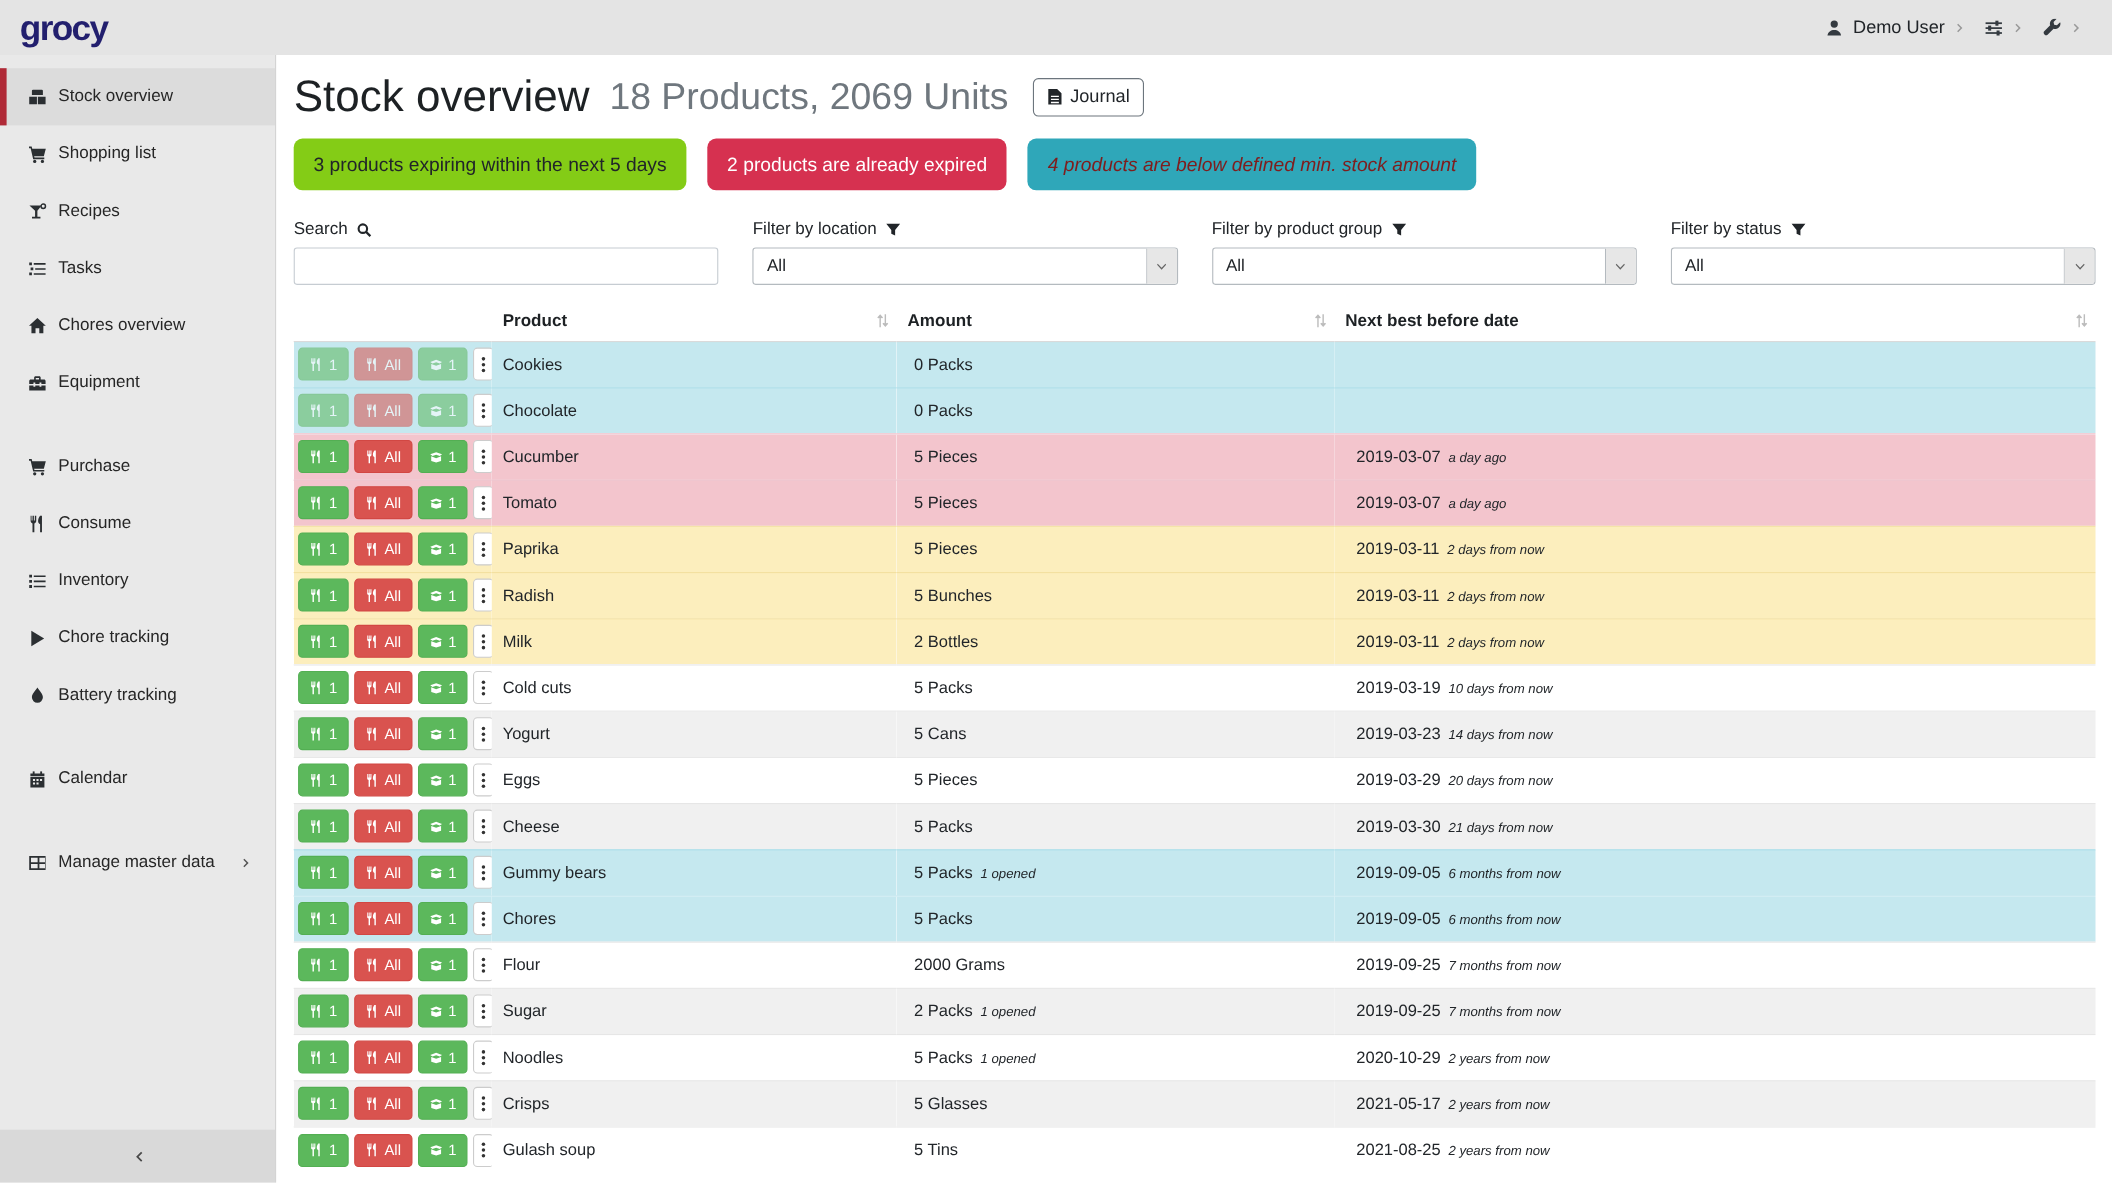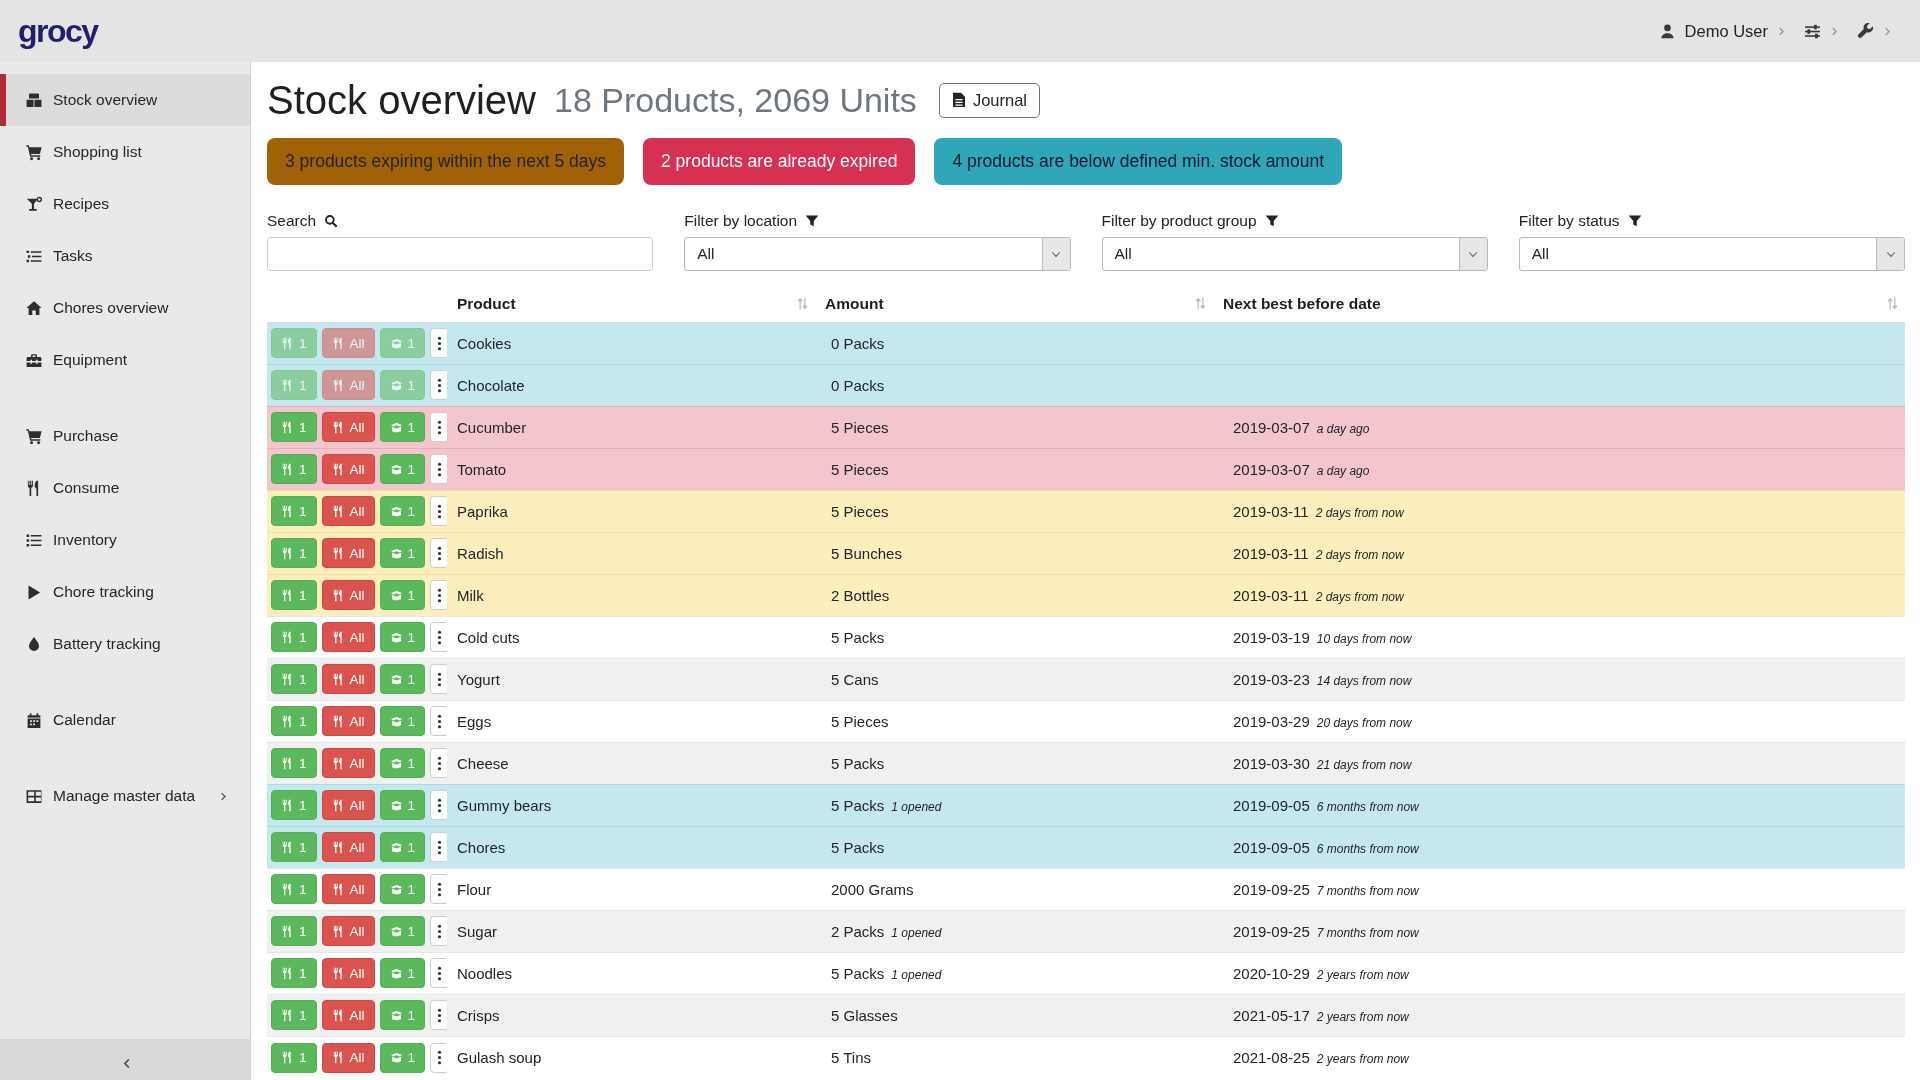--- a/index.html
+++ b/index.html
@@ -6,21 +6,21 @@
   html,body { margin:0; padding:0; }
   body {
     width:1920px; height:1080px; overflow:hidden;
     font-family:"Liberation Sans", sans-serif;
     color:#212529; background:#fff;
   }
   svg { display:block; fill:currentColor; }
 
   
   .navbar {
-    height:62px; background:#e4e4e4;
+    height:50px; background:#e4e4e4;
     display:flex; align-items:center; justify-content:space-between;
     padding:0 26px 0 18px;
   }
   .logo { font-size:32px; font-weight:700; color:#221f6e; letter-spacing:-1.5px; line-height:1; cursor:pointer; }
   .nav-right { display:flex; align-items:center; gap:16px; }
   .nav-group { display:flex; align-items:center; gap:9px; cursor:pointer;justify-content:flex-end; }
   .nav-user-label { font-size:16.5px; color:#212529; }
   .nav-ico { width:17px; height:17px; color:#343a40; }
   .nav-ico svg { width:100%; height:100%; }
   .nav-caret { width:11px; height:11px; color:#999; }
@@ -318,23 +318,23 @@
         <span class="ico">
             <svg viewBox="0 0 14 16">
               <path fill-rule="evenodd" d="M1 .8h8l4 4V15H1zm2.4 6.2v1.2h7.2V7zm0 2.8v1.2h7.2V9.8zm0 2.8v1.2h7.2v-1.2z"></path>
             </svg>
           </span>
         <span>Journal</span>
       </button>
     </div>
 
     <div class="alerts">
-      <div class="alert" style="background: #a16207; color: rgb(33, 37, 41);">3 products expiring within the next 5 days</div>
+      <div class="alert" style="background: #84cc16; color: rgb(33, 37, 41);">3 products expiring within the next 5 days</div>
       <div class="alert" style="background: rgb(214, 49, 80); color: rgb(255, 255, 255);">2 products are already expired</div>
-      <div class="alert" style="background: rgb(47, 167, 185); color: #0f172a;">4 products are below defined min. stock amount</div>
+      <div class="alert" style="background: rgb(47, 167, 185); color: #7f1d1d; font-style: italic;">4 products are below defined min. stock amount</div>
     </div>
 
     <div class="filters">
       <div>
         <div class="flabel">
           <span>Search</span>
           <span class="ico">
               <svg viewBox="0 0 16 16">
                 <circle cx="6.7" cy="6.7" r="4.4" fill="none" stroke="currentColor" stroke-width="2.2"></circle>
                 <path d="M9.9 9.9l4.6 4.6" stroke="currentColor" stroke-width="2.4"></path>

